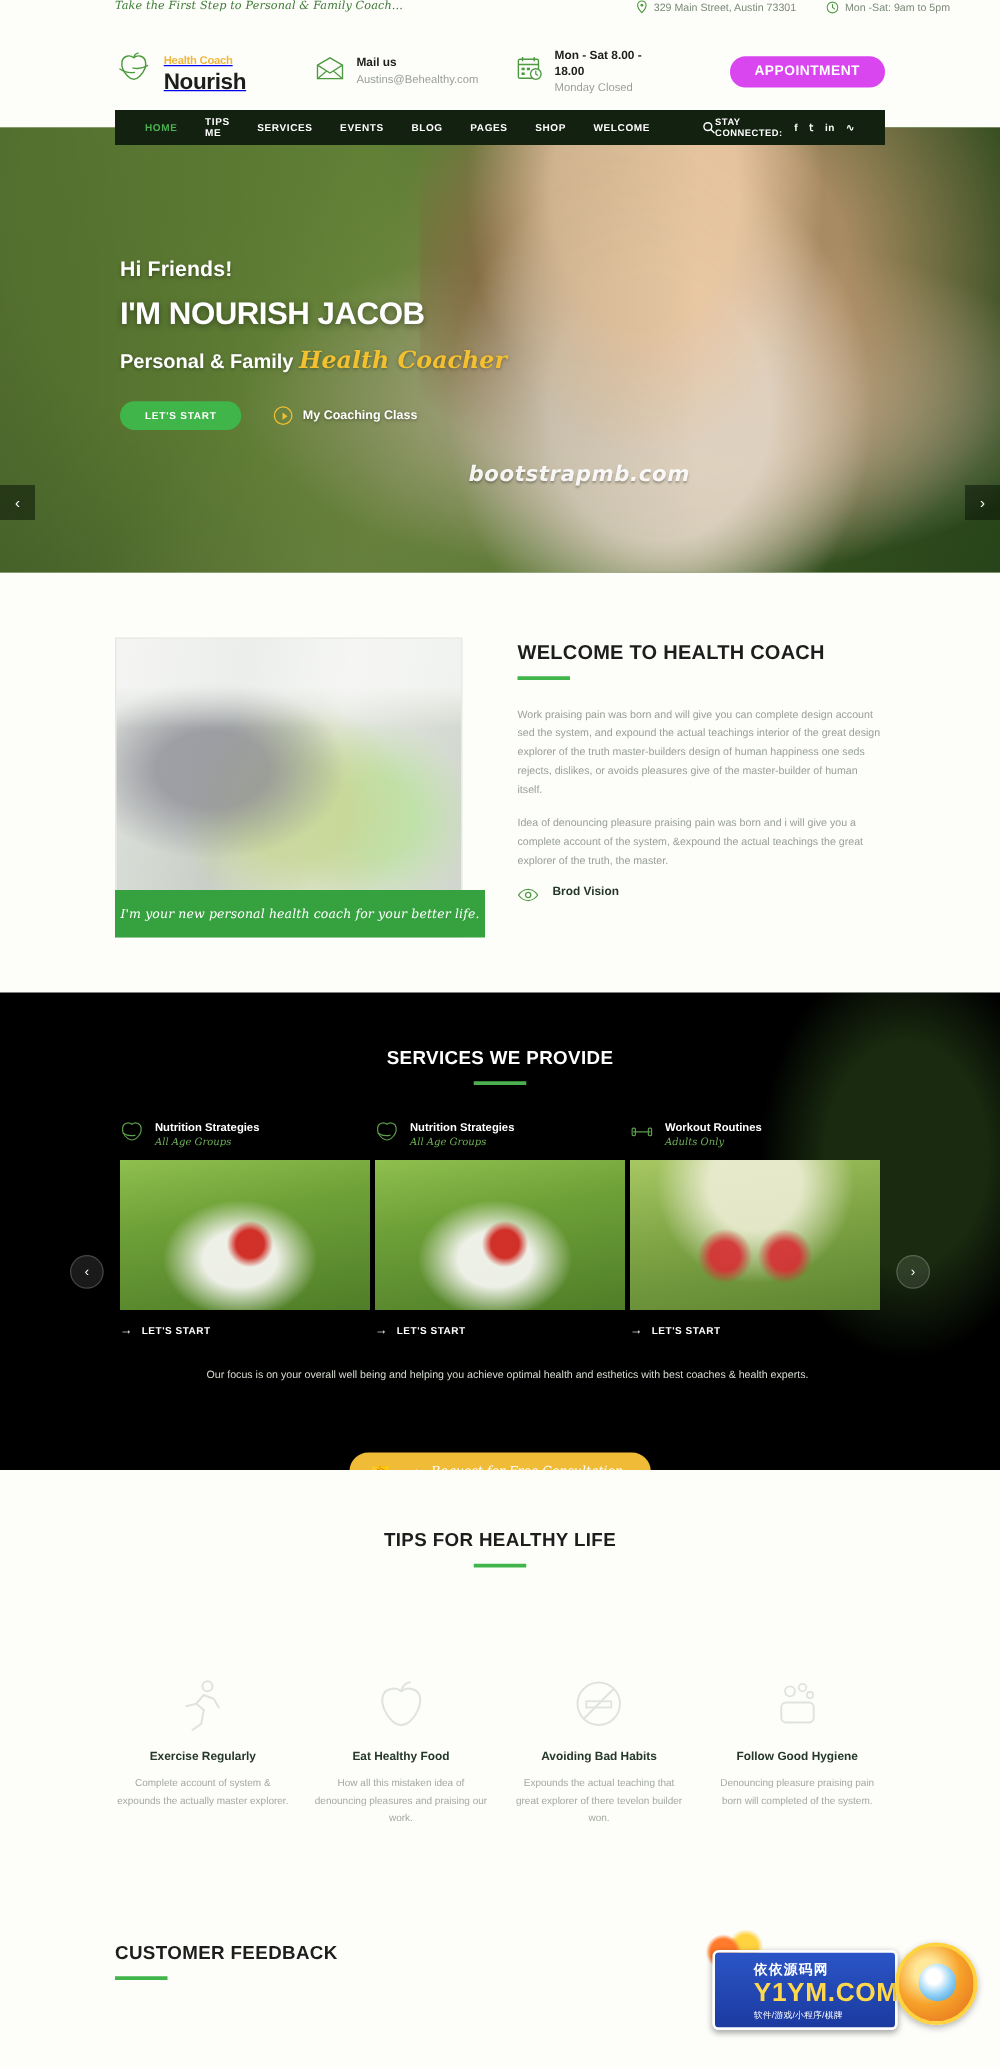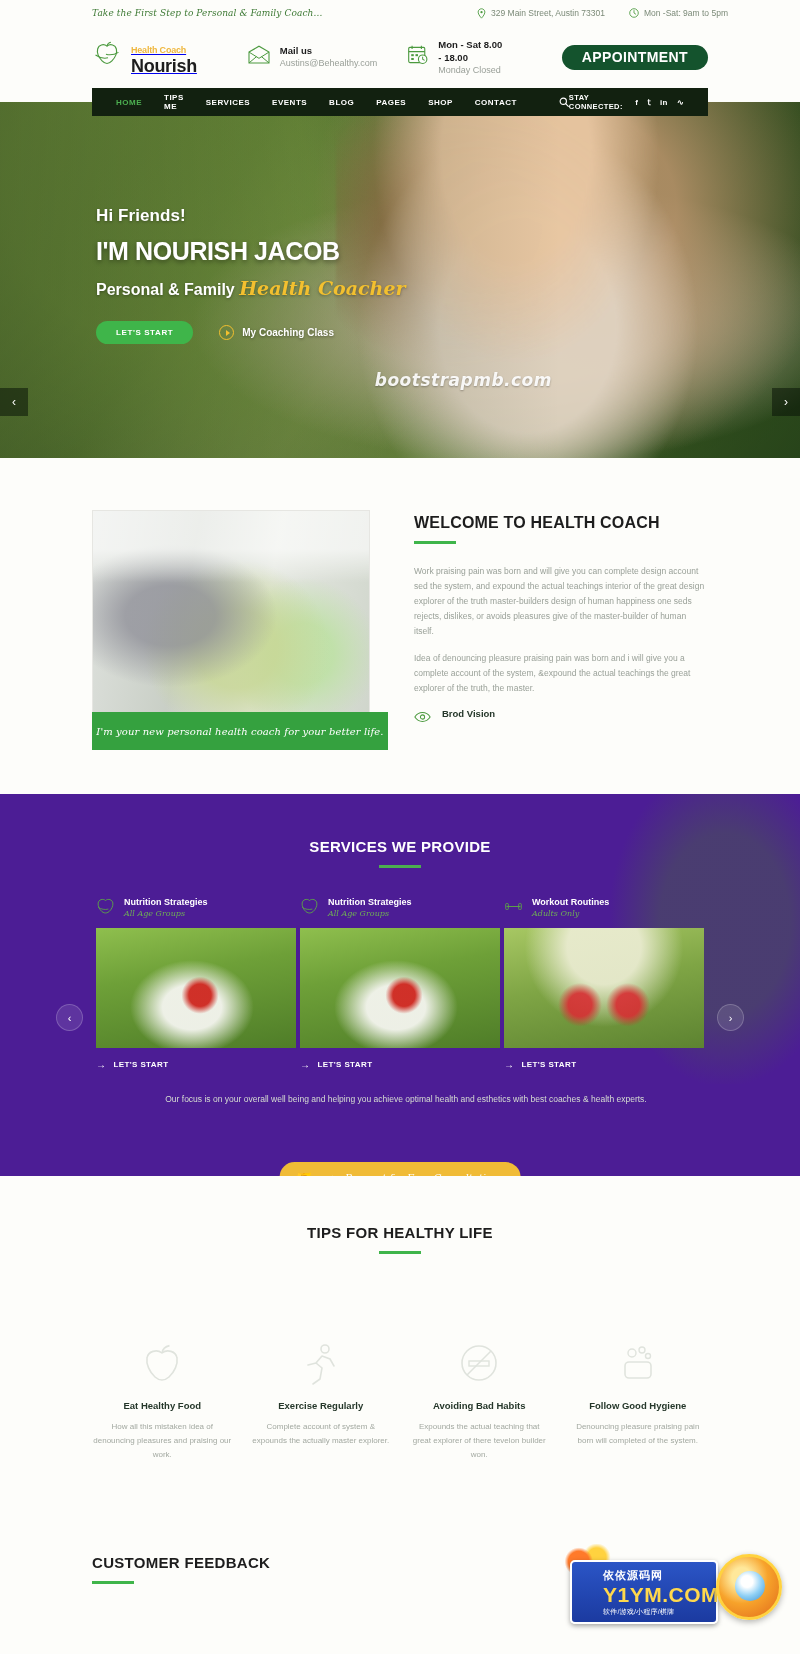--- a/index.html
+++ b/index.html
@@ -8,22 +8,22 @@
     background: #fdfdfa;
     font-family: "Liberation Sans", sans-serif;
     color: #3a3a3a;
   }
   body { width: 800px; height: 1654px; overflow: hidden; position: relative; }
 
   
   .topbar {
     height: 26px;
     display: flex;
-    align-items: center;
-    padding: 0 72px 0 92px;
+    align-items: flex-start;
+    padding: 0 40px 0 92px;
     font-size: 8.5px;
     color: #7b8a78;
     gap: 12px;
   }
   .topbar-tagline {
     font-family: "DejaVu Serif", serif;
     font-style: italic;
     font-size: 9px;
     color: #3e7a35;
     letter-spacing: .1px;
@@ -59,27 +59,27 @@
     color: #1d1d1d;
     letter-spacing: -0.3px;
     line-height: 19px;
   }
   .header-mid { margin-left: auto; display: flex; align-items: center; gap: 30px; }
   .hdr-block { display: flex; align-items: center; gap: 9px; }
   .hdr-block .hb-t1 { font-size: 9.5px; font-weight: bold; color: #1d1d1d; line-height: 13px; }
   .hdr-block .hb-t2 { font-size: 9px; color: #9aa099; line-height: 13px; }
   .appt-btn {
     margin-left: 26px;
-    background: #14532d;
+    background: #d946ef;
     color: #fff;
     border: none;
     border-radius: 16px;
     height: 25px;
     padding: 0 20px;
-    font-size: 14px;
+    font-size: 11px;
     font-weight: bold;
     letter-spacing: .4px;
     cursor: pointer;
     font-family: "Liberation Sans", sans-serif;
   }
 
   
   .navwrap { padding: 0 92px; position: relative; z-index: 5; }
   .nav {
     background: #122110;
@@ -279,21 +279,21 @@
   .feature-ico { width: 17px; flex: 0 0 17px; padding-top: 1px; }
   .feature-title { font-size: 9.5px; font-weight: bold; color: #25372a; }
   .feature-desc {
     margin-top: 5px;
     font-size: 8.5px; line-height: 14px; color: #a3a9a1;
   }
   .feature.compact { margin-top: 12px; }
 
   
   .services {
-    background: #4c1d95;
+    background: #000000;
     padding: 44px 0 0 0;
     position: relative;
     overflow: hidden;
     height: 382px;
   }
   .services::after {
     content: "";
     position: absolute;
     right: -40px; top: -30px;
     width: 230px; height: 320px;
@@ -521,21 +521,21 @@
 <div class="navwrap">
   <div class="nav">
     <div class="nav-links">
       <a href="#" class="active">HOME</a>
       <a href="#">TIPS ME</a>
       <a href="#">SERVICES</a>
       <a href="#">EVENTS</a>
       <a href="#">BLOG</a>
       <a href="#">PAGES</a>
       <a href="#">SHOP</a>
-      <a href="#">CONTACT</a>
+      <a href="#">WELCOME</a>
       <span class="nav-search">
         <svg width="10" height="10" viewBox="0 0 14 14">
             <circle cx="6" cy="6" r="4.4" fill="none" stroke="#fff" stroke-width="1.6"></circle>
             <path d="M9.3 9.3 13 13" stroke="#fff" stroke-width="1.6" stroke-linecap="round"></path>
           </svg>
       </span>
     </div>
     <div class="nav-right">
       <span>STAY CONNECTED:</span>
       <span class="soc">f</span>
@@ -683,37 +683,37 @@
 </div>
 
 <div class="tips">
   <div class="tips-title">TIPS FOR HEALTHY LIFE</div>
   <div class="tips-rule"></div>
 
   <div class="tips-grid">
     <div class="tip-card">
       <div class="tip-ico">
         <svg width="46" height="46" viewBox="0 0 46 46">
+            <circle cx="27" cy="9" r="4" fill="none" stroke="#7a8a78" stroke-width="1.6"></circle>
+            <path d="M24 16l-6 7 6 5-2 11M24 16l8 3 4 7M18 23l-8 2M22 39l-7 5" fill="none" stroke="#7a8a78" stroke-width="1.6" stroke-linecap="round"></path>
+          </svg>
+      </div>
+      <div class="tip-title">Exercise Regularly</div>
+      <div class="tip-desc">Complete account of system &amp; expounds the actually master explorer.</div>
+    </div>
+
+    <div class="tip-card">
+      <div class="tip-ico">
+        <svg width="46" height="46" viewBox="0 0 46 46">
             <path d="M23 13c-5-4-14-2-15 5-1 6 2.5 14 8 19 3 2.7 5.5 3 7 3s4-.3 7-3c5.5-5 9-13 8-19-1-7-10-9-15-5z" fill="none" stroke="#7a8a78" stroke-width="1.6"></path>
             <path d="M23 13c.6-4 3.6-6.6 7.5-7.4" fill="none" stroke="#7a8a78" stroke-width="1.6"></path>
           </svg>
       </div>
       <div class="tip-title">Eat Healthy Food</div>
       <div class="tip-desc">How all this mistaken idea of denouncing pleasures and praising our work.</div>
-    </div>
-
-    <div class="tip-card">
-      <div class="tip-ico">
-        <svg width="46" height="46" viewBox="0 0 46 46">
-            <circle cx="27" cy="9" r="4" fill="none" stroke="#7a8a78" stroke-width="1.6"></circle>
-            <path d="M24 16l-6 7 6 5-2 11M24 16l8 3 4 7M18 23l-8 2M22 39l-7 5" fill="none" stroke="#7a8a78" stroke-width="1.6" stroke-linecap="round"></path>
-          </svg>
-      </div>
-      <div class="tip-title">Exercise Regularly</div>
-      <div class="tip-desc">Complete account of system &amp; expounds the actually master explorer.</div>
     </div>
 
     <div class="tip-card">
       <div class="tip-ico">
         <svg width="46" height="46" viewBox="0 0 46 46">
             <circle cx="23" cy="23" r="17" fill="none" stroke="#7a8a78" stroke-width="1.6"></circle>
             <path d="M11 35 35 11" stroke="#7a8a78" stroke-width="1.6"></path>
             <rect x="13" y="21" width="20" height="5" fill="none" stroke="#7a8a78" stroke-width="1.4"></rect>
           </svg>
       </div>

